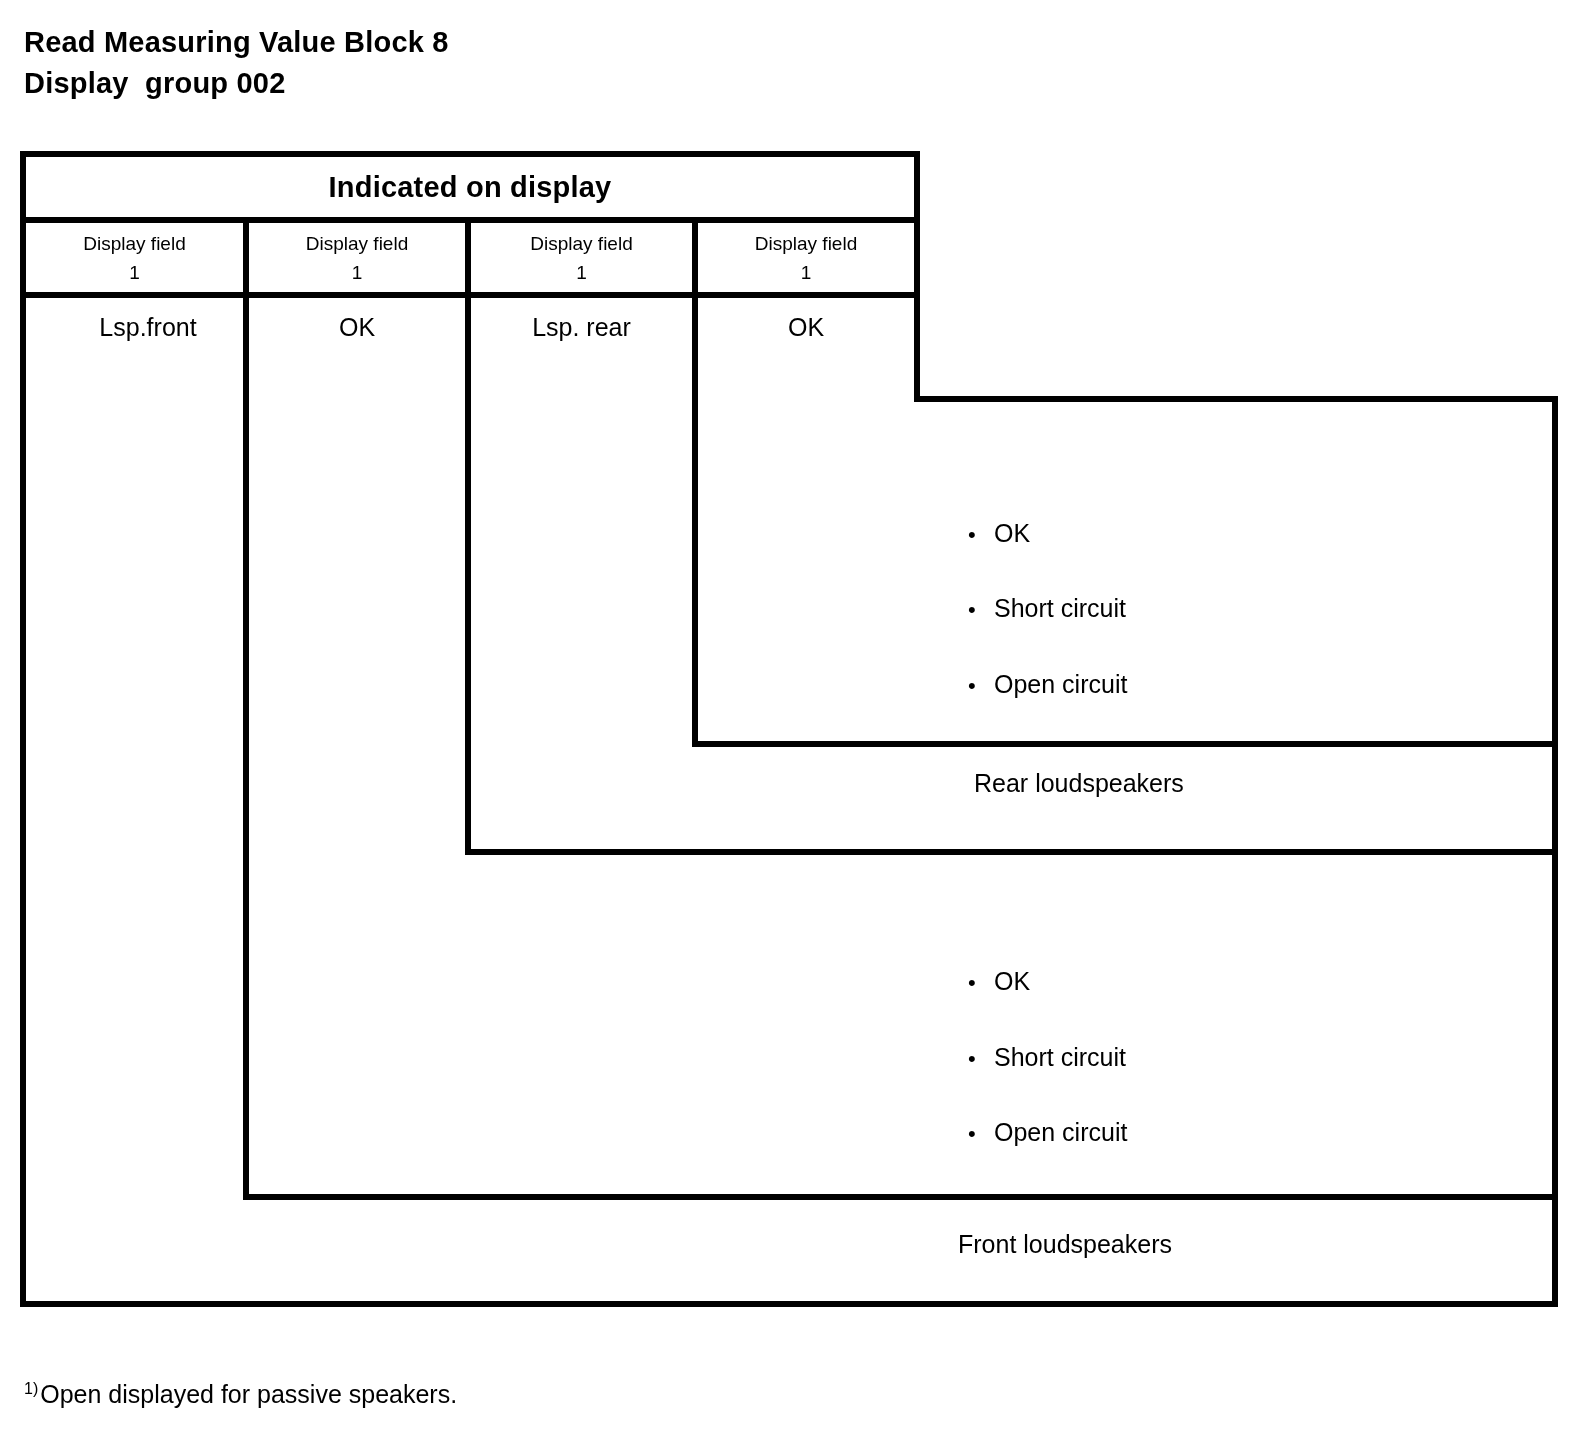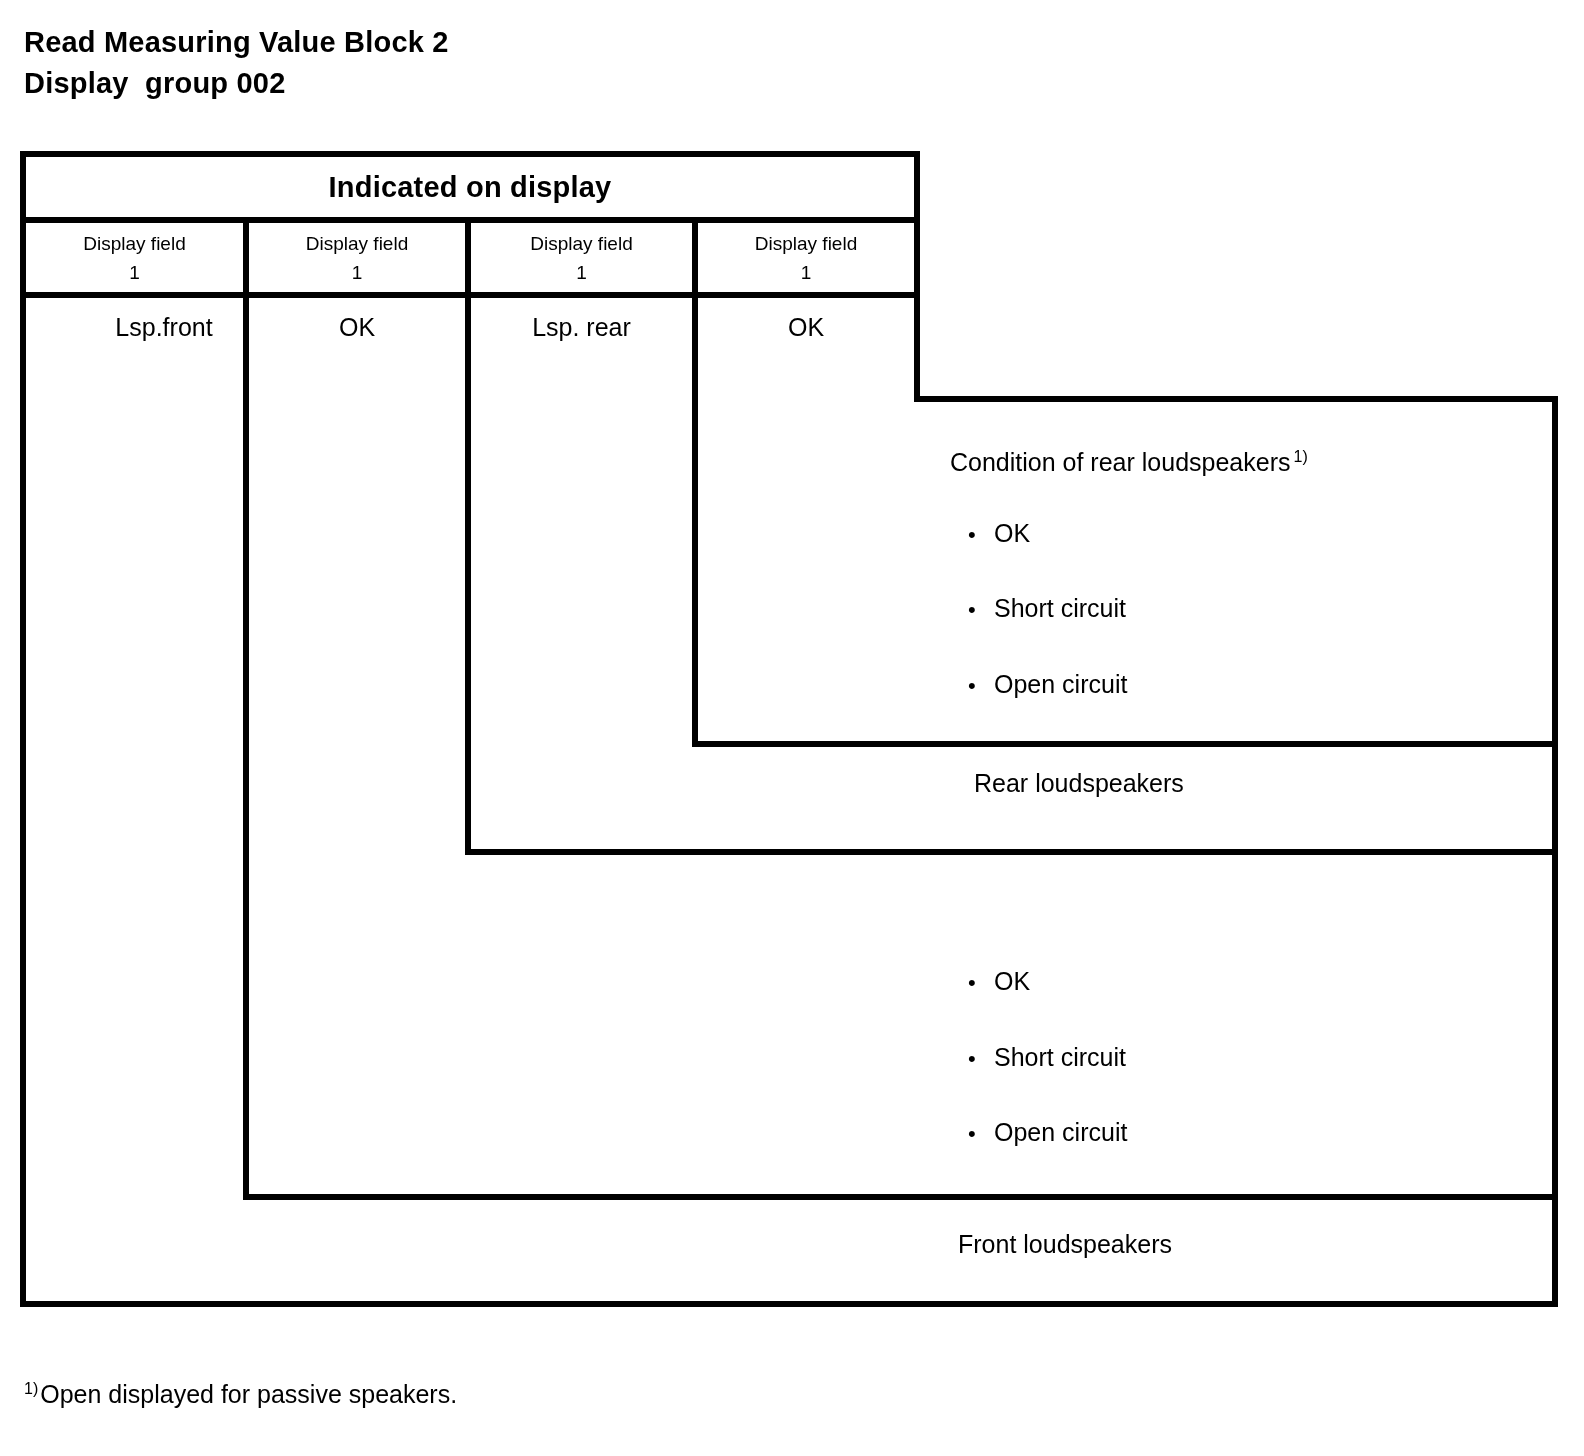--- a/index.html
+++ b/index.html
@@ -106,21 +106,21 @@
     font-size: 16px;
     vertical-align: super;
     line-height: 0;
     margin-right: 2px;
   }
 </style>
 </head>
 <body>
 
 <div id="title-block">
-  <div class="title-line">Read Measuring Value Block 2</div>
+  <div class="title-line">Read Measuring Value Block 8</div>
   <div class="title-line">Display  group 002</div>
 </div>
 
 <div id="diagram">
 
   <div class="hline" style="left:20px; top:151px; width:900px; height:6px;"></div>
 
   <div class="hline" style="left:20px; top:217px; width:900px; height:6px;"></div>
 
   <div class="hline" style="left:20px; top:292px; width:900px; height:6px;"></div>
@@ -151,28 +151,25 @@
 
   <div class="cell" style="left:26px; top:223px; width:217px; height:69px;">Display field
 1</div>
   <div class="cell" style="left:249px; top:223px; width:216px; height:69px;">Display field
 1</div>
   <div class="cell" style="left:471px; top:223px; width:221px; height:69px;">Display field
 1</div>
   <div class="cell" style="left:698px; top:223px; width:216px; height:69px;">Display field
 1</div>
 
-  <div class="cell value-cell" style="left:42px; top:298px; width:244px; height:58px;">Lsp.front</div>
+  <div class="cell value-cell" style="left:26px; top:298px; width:244px; height:58px;">Lsp.front</div>
   <div class="cell value-cell" style="left:249px; top:298px; width:216px; height:58px;">OK</div>
   <div class="cell value-cell" style="left:471px; top:298px; width:221px; height:58px;">Lsp. rear</div>
   <div class="cell value-cell" style="left:698px; top:298px; width:216px; height:58px;">OK</div>
 
-  <div class="panel-heading" style="left:950px; top:446px;">
-    <span>Condition of rear loudspeakers</span><sup>1)</sup>
-  </div>
   <div class="bullet-row" style="left:968px; top:517px;">
     <span class="bullet-dot">•</span>
     <span>OK</span>
   </div>
   <div class="bullet-row" style="left:968px; top:592px;">
     <span class="bullet-dot">•</span>
     <span>Short circuit</span>
   </div>
   <div class="bullet-row" style="left:968px; top:668px;">
     <span class="bullet-dot">•</span>

